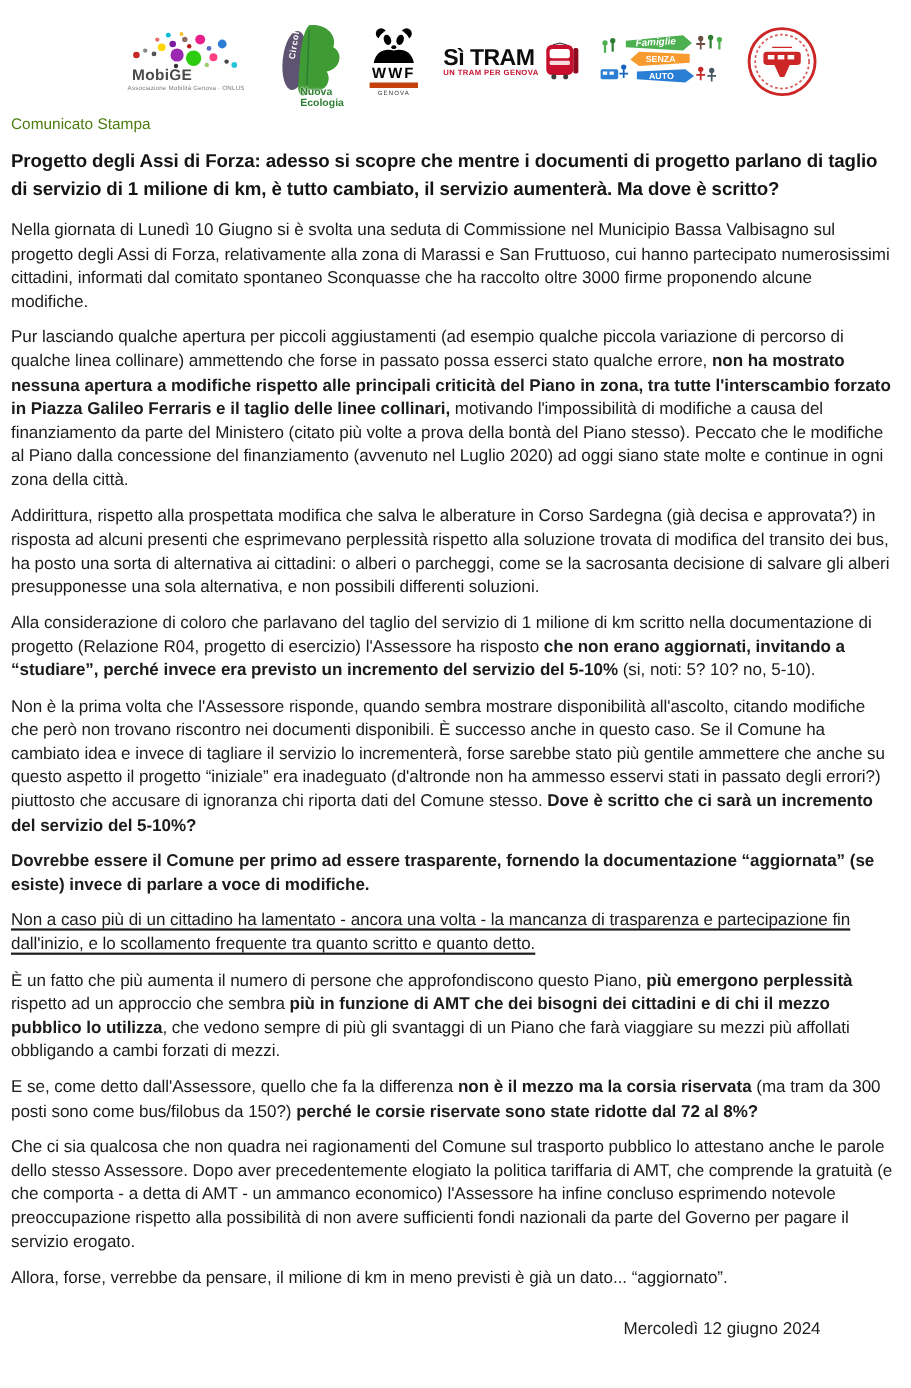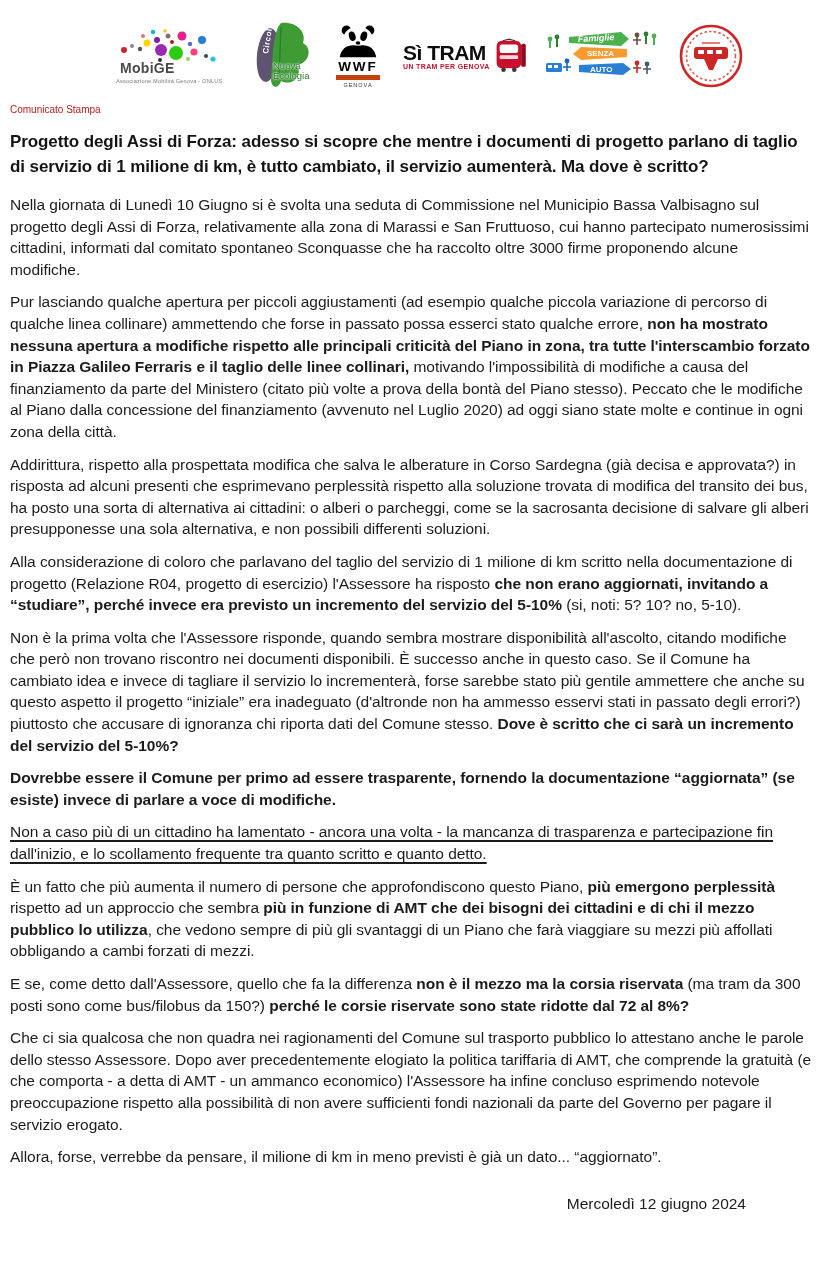--- a/index.html
+++ b/index.html
@@ -15,36 +15,36 @@
     display:flex;align-items:center;gap:17px;
     padding:26px 0 0 116px;height:86px;box-sizing:border-box;
   }
   .logo{display:flex;flex-direction:column;align-items:center;justify-content:center;}
   .mobige{width:118px;align-items:flex-start;}
   .mobige-title{font-size:14px;font-weight:700;color:#4a4a4a;letter-spacing:.3px;margin-top:-12px;padding-left:4px;}
   .mobige-sub{font-size:5.6px;color:#7a7a7a;letter-spacing:.2px;margin-top:2px;white-space:nowrap;}
   .circolo{width:62px;position:relative;}
   .circolo-vert{position:absolute;left:10px;top:34px;transform:rotate(-81deg);transform-origin:left top;
     color:#ffffff;font-size:8px;font-weight:700;letter-spacing:.5px;}
-  .circolo-lines{position:absolute;left:22px;top:42px;color:#2e7d32;font-weight:400;font-size:9.5px;line-height:10px;
+  .circolo-lines{position:absolute;left:22px;top:60px;color:#2e7d32;font-weight:700;font-size:9.5px;line-height:10px;
     text-shadow:0 0 2px #fff,0 0 2px #fff;}
   .wwf{width:56px;}
   .wwf-title{font-size:13.5px;font-weight:900;letter-spacing:2px;color:#000;border-bottom:5px solid #c2410c;
     padding:0 2px 1px;margin-top:1px;}
   .wwf-sub{font-size:5.5px;color:#333;letter-spacing:1px;margin-top:2px;}
   .sitram{flex-direction:row;gap:2px;width:124px;}
   .sitram-text{display:flex;flex-direction:column;}
   .sitram-title{font-size:21px;font-weight:900;color:#0d0d0d;letter-spacing:-.5px;line-height:20px;white-space:nowrap;}
   .sitram-sub{font-size:7px;font-weight:700;color:#c8102e;letter-spacing:.35px;white-space:nowrap;}
   .famiglie{width:116px;}
   .stamp{width:68px;}
 
   
   .content{padding:10px 16px 0 10px;}
-  .kicker{font-size:10px;color:#b91c1c;margin:8px 0 15px;}
+  .kicker{font-size:14px;color:#4d7c0f;margin:8px 0 15px;}
   .doc-title{
     font-size:17px;line-height:24.5px;font-weight:700;color:#141414;
     margin:0 0 15px;letter-spacing:-.1px;
   }
   .content p{font-size:15.5px;line-height:21.6px;margin:0 0 11px;letter-spacing:-.05px;}
   .content .b{font-weight:700;}
   .content .u{text-decoration:underline;text-decoration-thickness:1.5px;text-underline-offset:3px;}
   .doc-date{text-align:right;padding-right:66px;margin-top:27px;font-size:15.5px;color:#1c1c1c;}
 </style>
 </head>

